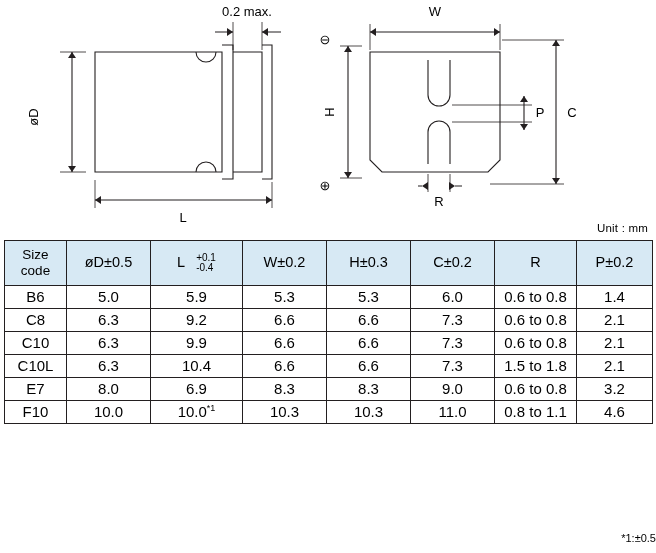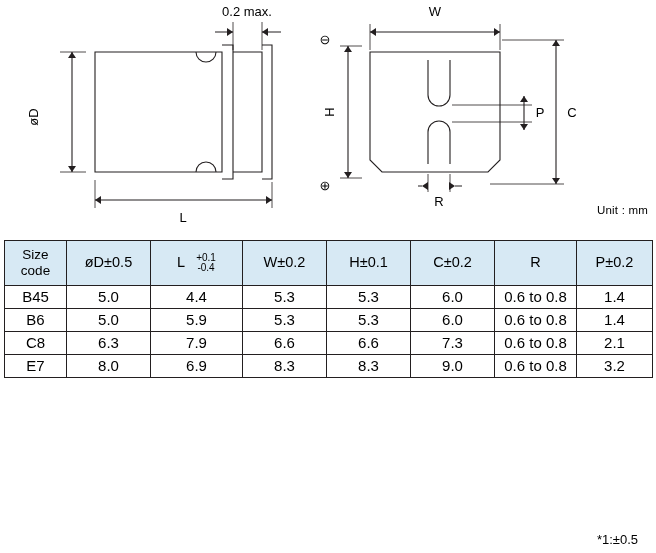--- a/index.html
+++ b/index.html
@@ -33,21 +33,21 @@
   }
   .dimtxt {
     font-family: "Liberation Sans", sans-serif;
     font-size: 13px;
     fill: #000000;
   }
   
   .unit-label {
     position: absolute;
     right: 8px;
-    top: 204px;
+    top: 222px;
     font-size: 11.5px;
     letter-spacing: 0.2px;
   }
   
   .table-wrap {
     position: absolute;
     left: 4px;
     top: 240px;
     width: 648px;
   }
@@ -95,31 +95,31 @@
     display: inline-block;
     vertical-align: middle;
     font-size: 14.5px;
   }
   .ltol .tolstack {
     display: inline-block;
     vertical-align: middle;
     font-size: 10px;
     line-height: 1.05;
     margin-left: 7px;
-    text-align: center;
+    text-align: left;
   }
   sup.note {
     font-size: 9px;
     vertical-align: super;
   }
   .footnote {
     position: absolute;
-    right: 18px;
+    right: 0;
     top: 532px;
-    font-size: 13px;
+    font-size: 11px;
   }
 </style>
 </head>
 <body>
 
 <div class="stage">
 
   <div class="drawing">
     <svg width="656" height="232" viewBox="0 0 656 232" xmlns="http://www.w3.org/2000/svg">
       <g stroke="#231f20" fill="none" stroke-width="1.1">
@@ -220,65 +220,85 @@
           <th>
             <span class="ltol">
               <span class="lbl">L</span>
               <span class="tolstack">
                 <span style="display:block">+0.1</span>
                 <span style="display:block">-0.4</span>
               </span>
             </span>
           </th>
           <th>W±0.2</th>
-          <th>H±0.1</th>
+          <th>H±0.3</th>
           <th>C±0.2</th>
           <th>R</th>
           <th>P±0.2</th>
         </tr>
       </thead>
       <tbody>
-          <tr>
-            <td>B45</td>
-            <td>5.0</td>
-            <td>4.4</td>
-            <td>5.3</td>
-            <td>5.3</td>
-            <td>6.0</td>
-            <td>0.6 to 0.8</td>
-            <td>1.4</td>
-          </tr>
           <tr>
             <td>B6</td>
             <td>5.0</td>
             <td>5.9</td>
             <td>5.3</td>
             <td>5.3</td>
             <td>6.0</td>
             <td>0.6 to 0.8</td>
             <td>1.4</td>
           </tr>
           <tr>
             <td>C8</td>
             <td>6.3</td>
-            <td>7.9</td>
+            <td>9.2</td>
             <td>6.6</td>
             <td>6.6</td>
             <td>7.3</td>
             <td>0.6 to 0.8</td>
+            <td>2.1</td>
+          </tr>
+          <tr>
+            <td>C10</td>
+            <td>6.3</td>
+            <td>9.9</td>
+            <td>6.6</td>
+            <td>6.6</td>
+            <td>7.3</td>
+            <td>0.6 to 0.8</td>
+            <td>2.1</td>
+          </tr>
+          <tr>
+            <td>C10L</td>
+            <td>6.3</td>
+            <td>10.4</td>
+            <td>6.6</td>
+            <td>6.6</td>
+            <td>7.3</td>
+            <td>1.5 to 1.8</td>
             <td>2.1</td>
           </tr>
           <tr>
             <td>E7</td>
             <td>8.0</td>
             <td>6.9</td>
             <td>8.3</td>
             <td>8.3</td>
             <td>9.0</td>
             <td>0.6 to 0.8</td>
             <td>3.2</td>
           </tr>
+          <tr>
+            <td>F10</td>
+            <td>10.0</td>
+            <td>10.0<sup class="note">*1</sup></td>
+            <td>10.3</td>
+            <td>10.3</td>
+            <td>11.0</td>
+            <td>0.8 to 1.1</td>
+            <td>4.6</td>
+          </tr>
         </tbody>
     </table>
   </div>
 
   <div class="footnote">*1:±0.5</div>
 </div>
 
 </body></html>

